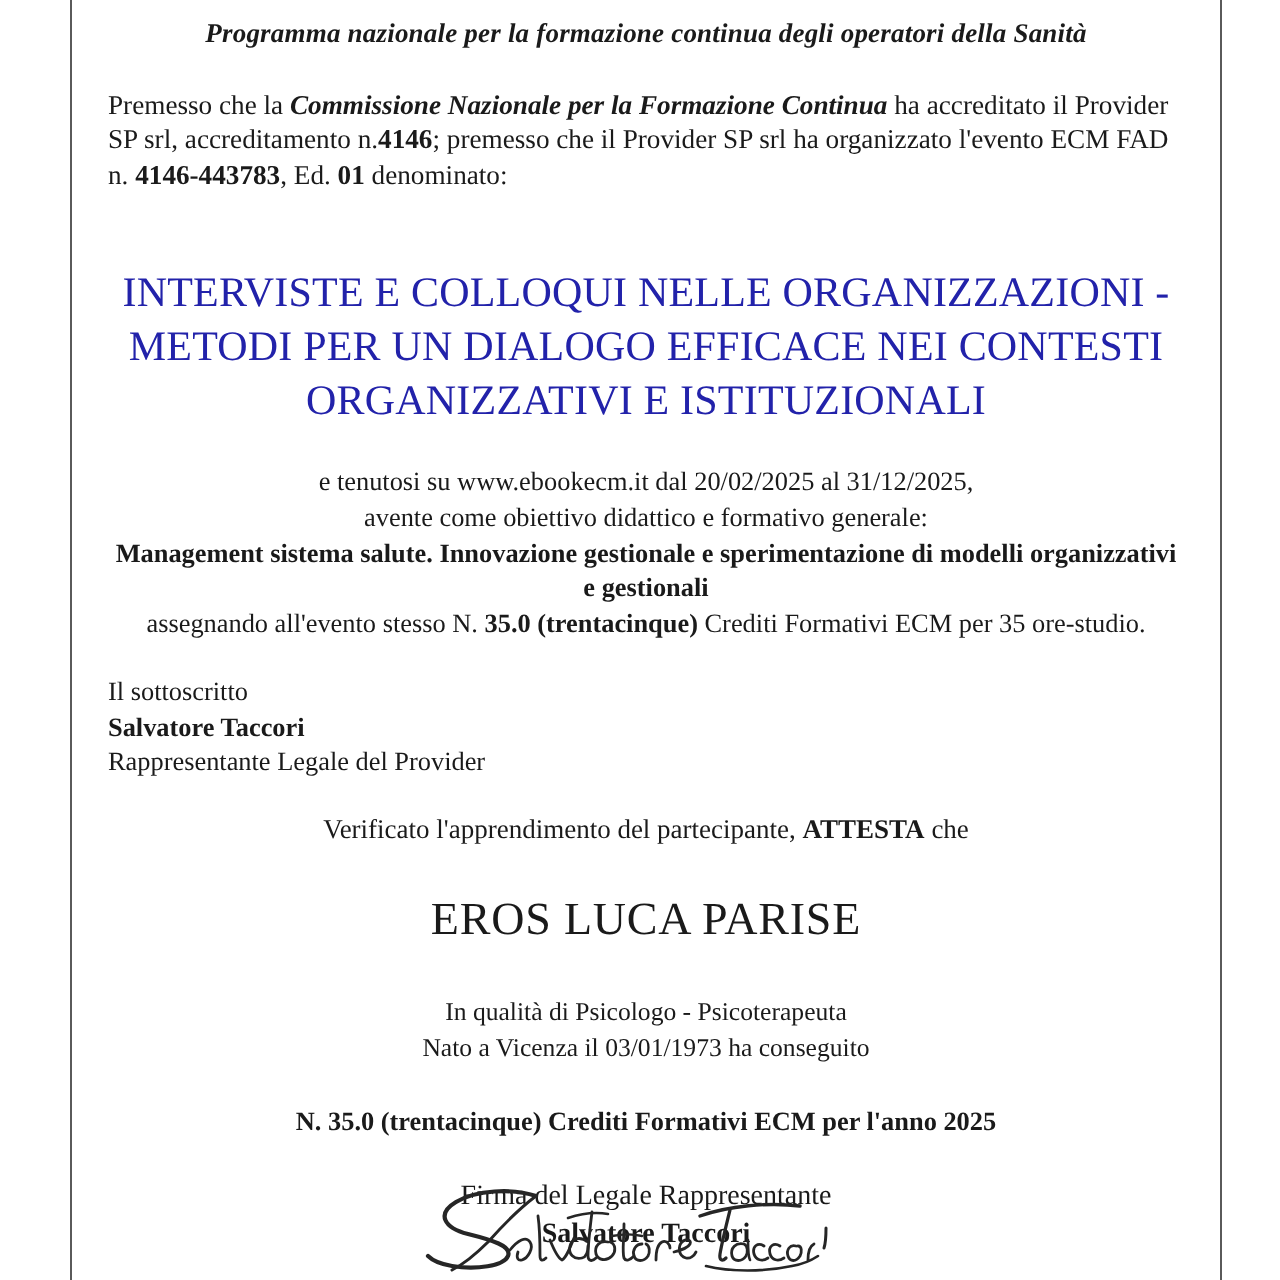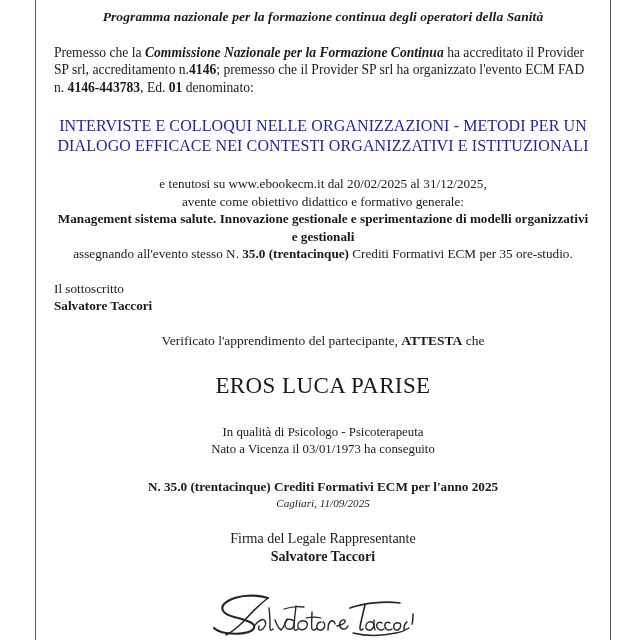--- a/index.html
+++ b/index.html
@@ -59,22 +59,22 @@
   .premise-paragraph {
     margin-top: 18px;
     font-size: 13.6px;
     line-height: 1.30;
     text-align: left;
   }
   .premise-paragraph b { font-weight: bold; }
   .premise-paragraph .bi { font-weight: bold; font-style: italic; }
 
   .course-title {
-    margin-top: 19px;
-    font-size: 16px;
+    margin-top: 36px;
+    font-size: 21px;
     line-height: 1.30;
     text-align: center;
     color: #2222aa;
     letter-spacing: 0.1px;
   }
 
   .event-details {
     margin-top: 18px;
     font-size: 13.2px;
     line-height: 1.33;
@@ -166,34 +166,34 @@
     <div class="event-details">
       <div><span>e tenutosi su </span><span>www.ebookecm.it</span><span> dal </span><span>20/02/2025</span><span> al </span><span>31/12/2025</span><span>,</span></div>
       <div>avente come obiettivo didattico e formativo generale:</div>
       <span class="objective">Management sistema salute. Innovazione gestionale e sperimentazione di modelli organizzativi e gestionali</span>
       <div><span>assegnando all'evento stesso N. </span><b>35.0 (trentacinque)</b><span> Crediti Formativi ECM per 35 ore-studio.</span></div>
     </div>
 
     <div class="signer-block">
       <div>Il sottoscritto</div>
       <div class="signer-name">Salvatore Taccori</div>
+      <div>Rappresentante Legale del Provider</div>
     </div>
 
     <div class="attestation-line"><span>Verificato l'apprendimento del partecipante, </span><b>ATTESTA</b><span> che</span></div>
 
     <div class="participant-name">EROS LUCA PARISE</div>
 
     <div class="participant-details">
       <div>In qualità di Psicologo - Psicoterapeuta</div>
       <div>Nato a Vicenza il 03/01/1973 ha conseguito</div>
     </div>
 
     <div class="credits-block">
       <div class="credits-line">N. 35.0 (trentacinque) Crediti Formativi ECM per l'anno 2025</div>
-      <span class="place-date">Cagliari, 11/09/2025</span>
     </div>
 
     <div class="signature-caption">
       <div>Firma del Legale Rappresentante</div>
       <div class="signer-name">Salvatore Taccori</div>
     </div>
 
   </div>
 
   <div id="signature-mark">

